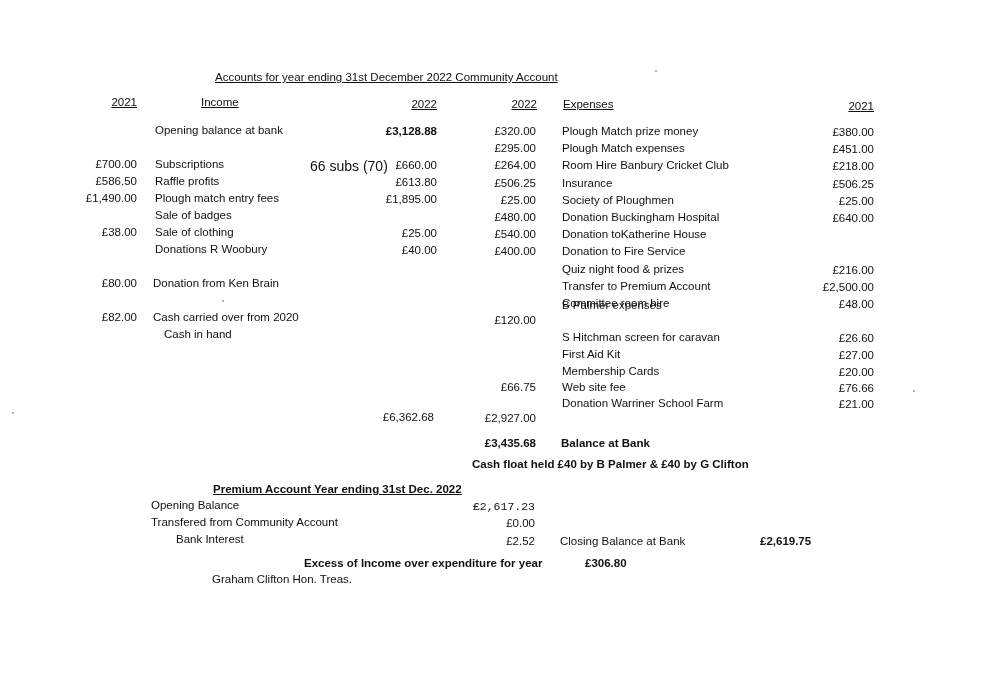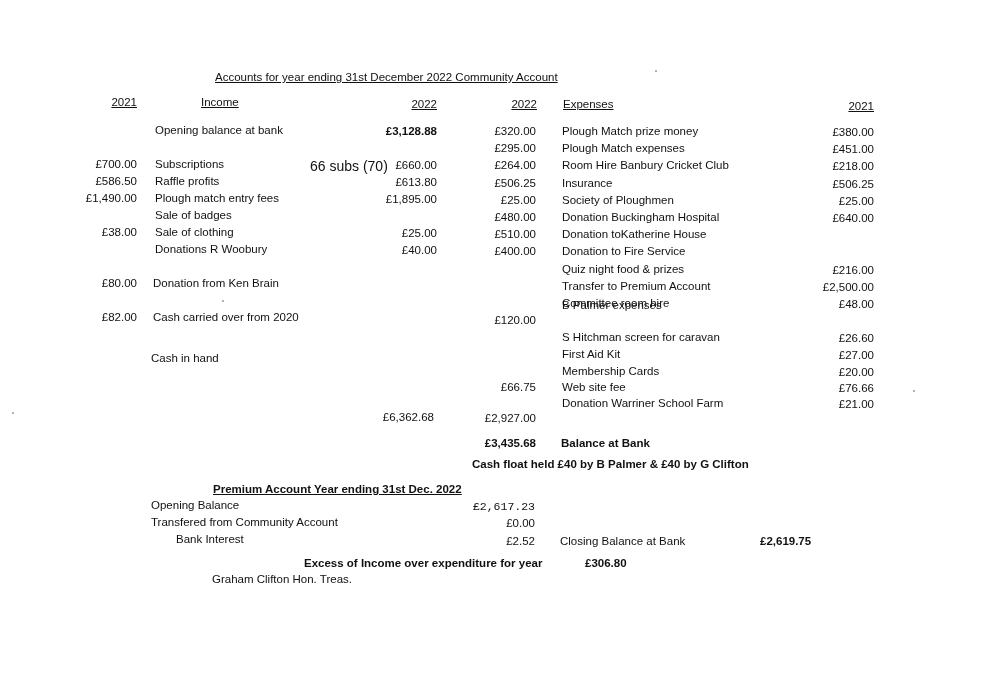--- a/index.html
+++ b/index.html
@@ -55,21 +55,21 @@
   </div>
   <div>
     <div class="t r" style="left:60px;top:276px;width:77px;">£80.00</div>
     <div class="t" style="left:153px;top:276px;">Donation from Ken Brain</div>
   </div>
   <div>
     <div class="t r" style="left:60px;top:310px;width:77px;">£82.00</div>
     <div class="t" style="left:153px;top:310px;">Cash carried over from 2020</div>
   </div>
   <div>
-    <div class="t" style="left:151px;top:327px;margin-top:24px;">Cash in hand</div>
+    <div class="t" style="left:164px;top:327px;">Cash in hand</div>
   </div>
   <div class="t r" style="left:356px;top:410px;width:78px;">£6,362.68</div>
 </div>
 
 <div class="t u r" style="left:480px;top:97px;width:57px;">2022</div>
 <div class="t u" style="left:563px;top:97px;">Expenses</div>
 <div class="t u r" style="left:820px;top:99px;width:54px;">2021</div>
 
 <div id="expense-rows">
     <div>
@@ -96,21 +96,21 @@
       <div class="t r" style="left: 460px; top: 193px; width: 76px;">£25.00</div>
       <div class="t" style="left: 562px; top: 193px;">Society of Ploughmen</div>
       <div class="t r" style="left: 790px; top: 194px; width: 84px;">£25.00</div>
     </div>
     <div>
       <div class="t r" style="left: 460px; top: 210px; width: 76px;">£480.00</div>
       <div class="t" style="left: 562px; top: 210px;">Donation Buckingham Hospital</div>
       <div class="t r" style="left: 790px; top: 211px; width: 84px;">£640.00</div>
     </div>
     <div>
-      <div class="t r" style="left: 460px; top: 227px; width: 76px;">£510.00</div>
+      <div class="t r" style="left: 460px; top: 227px; width: 76px;">£540.00</div>
       <div class="t" style="left: 562px; top: 227px;">Donation toKatherine House</div>
       <div class="t r" style="left: 790px; top: 228px; width: 84px;"></div>
     </div>
     <div>
       <div class="t r" style="left: 460px; top: 244px; width: 76px;">£400.00</div>
       <div class="t" style="left: 562px; top: 244px;">Donation to Fire Service</div>
       <div class="t r" style="left: 790px; top: 245px; width: 84px;"></div>
     </div>
     <div>
       <div class="t r" style="left: 460px; top: 262px; width: 76px;"></div>

